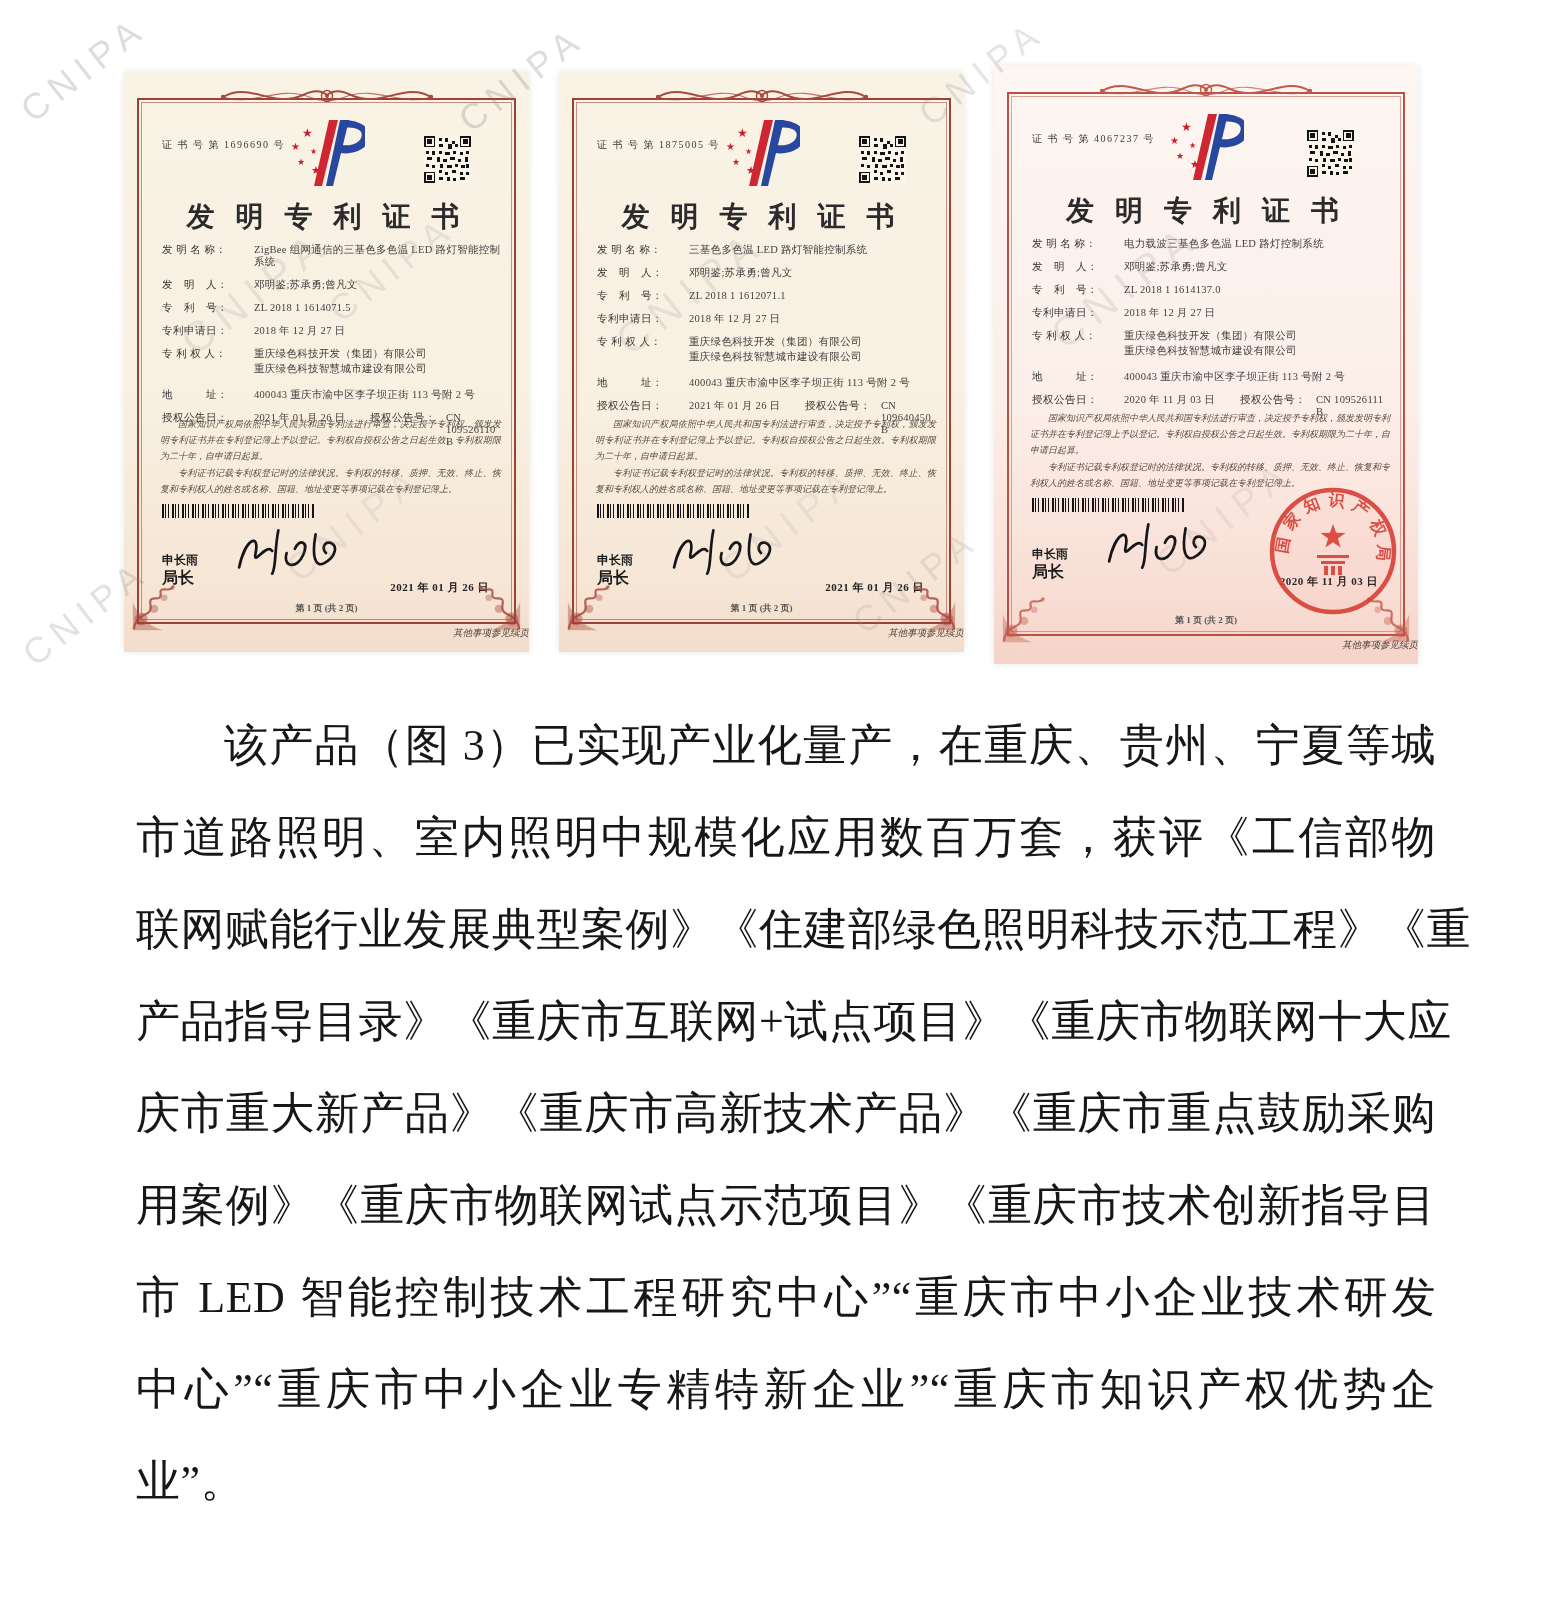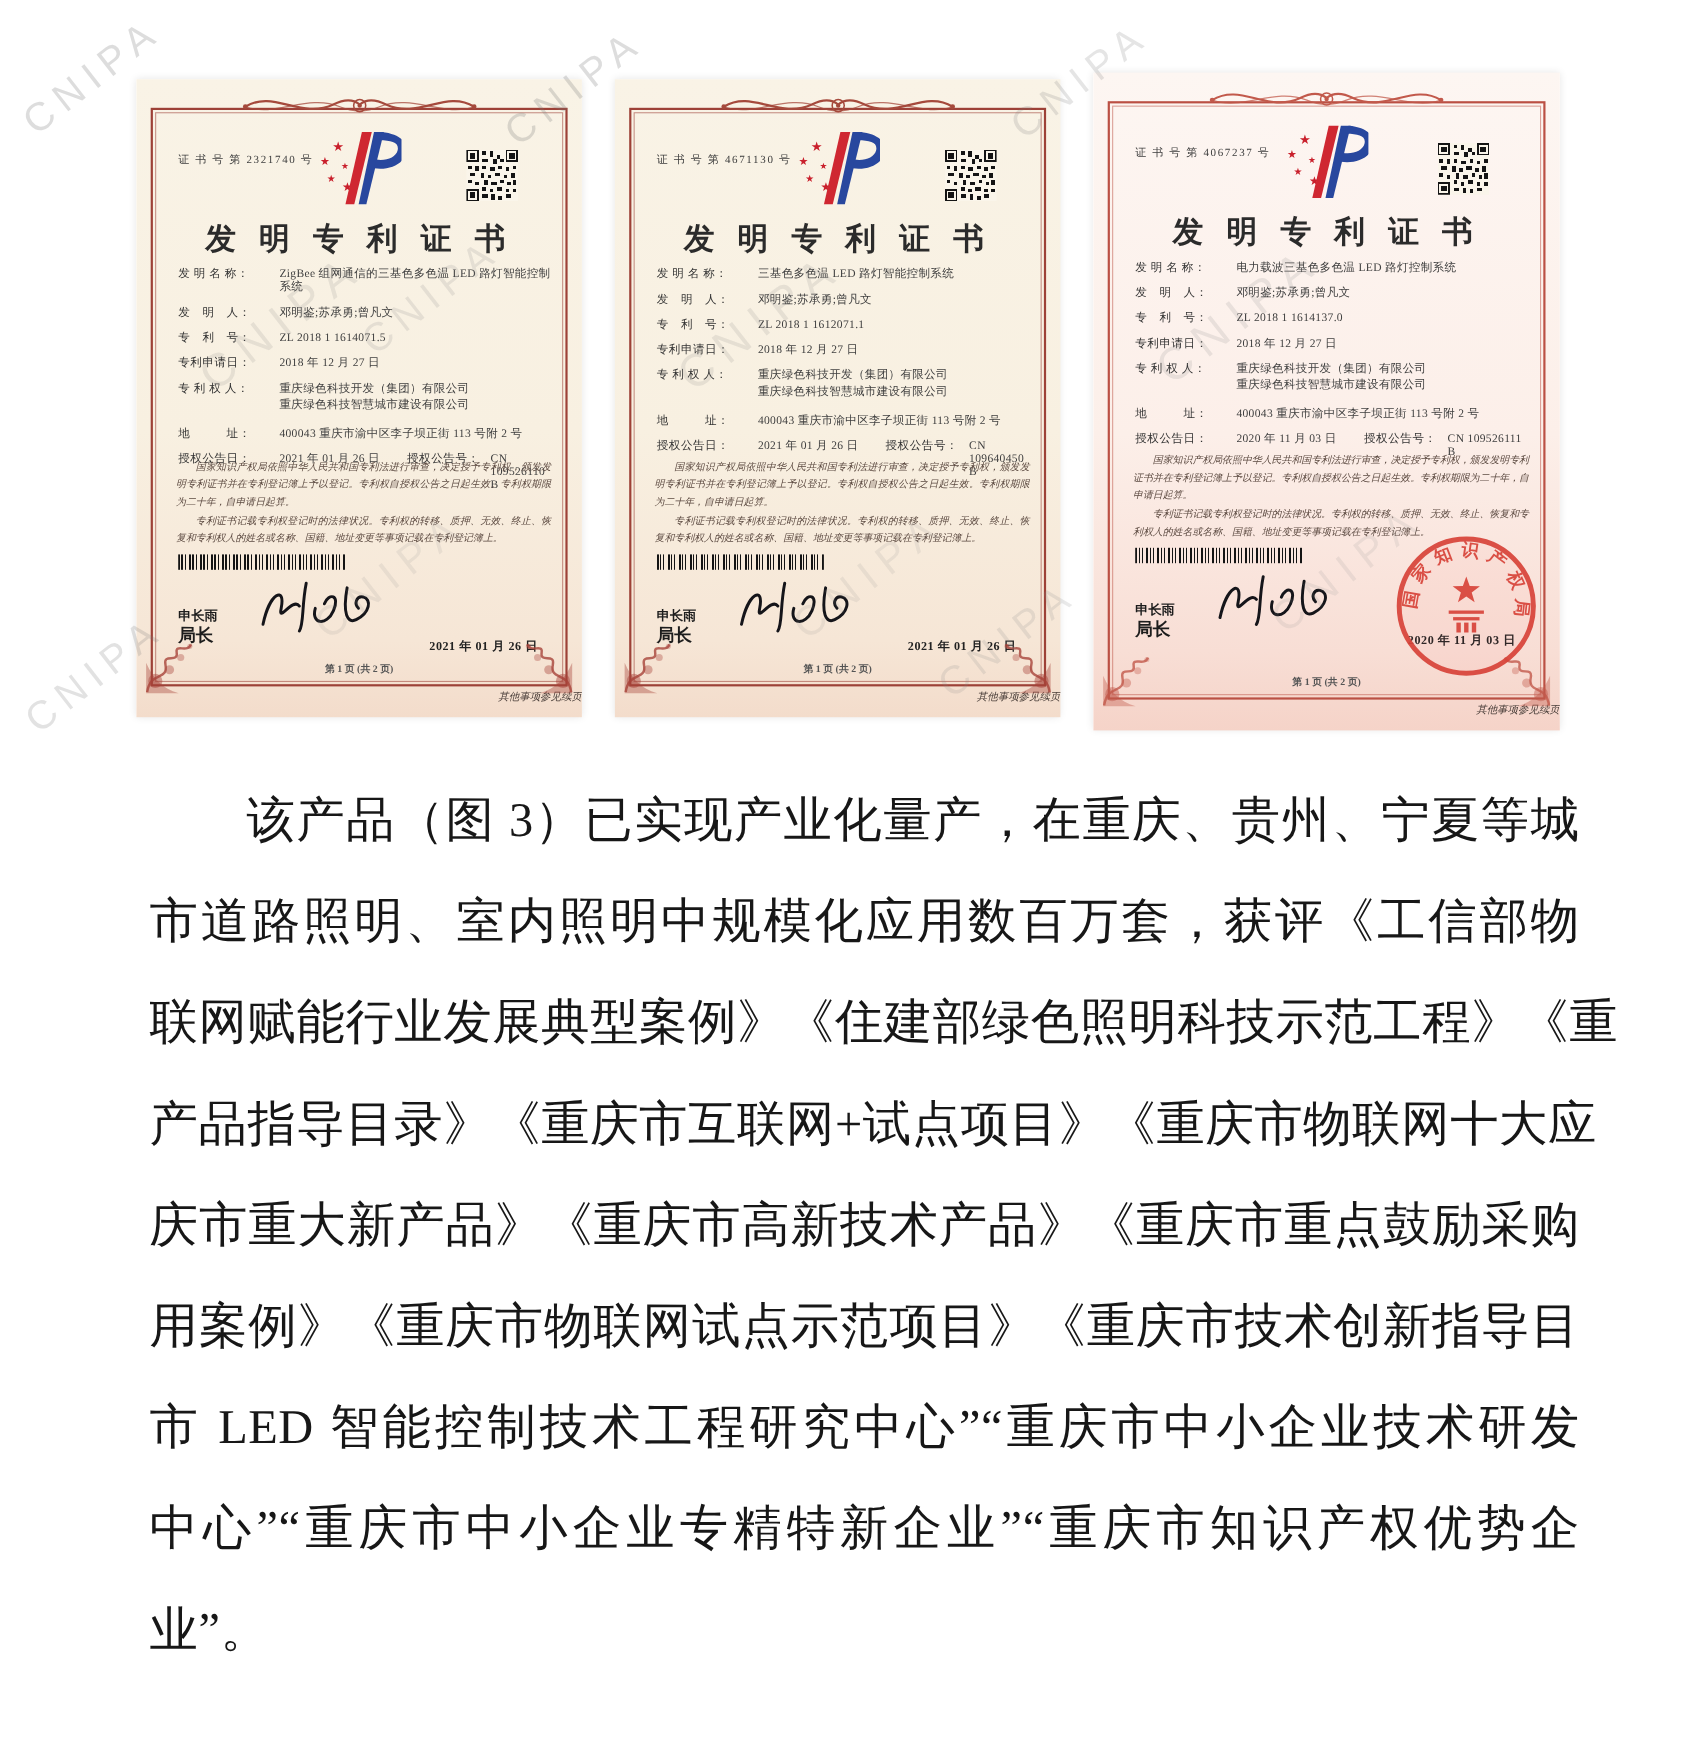--- a/index.html
+++ b/index.html
@@ -147,21 +147,21 @@
       <path d="M2 78 L34 78 C18 73 9 64 2 48 Z" fill="currentColor" opacity=".4"></path>
       <circle cx="11" cy="66" r="7" fill="currentColor" opacity=".45"></circle>
       <circle cx="25" cy="55" r="4.5" fill="currentColor" opacity=".4"></circle>
       <circle cx="36" cy="43" r="3.5" fill="currentColor" opacity=".35"></circle>
       <circle cx="45" cy="32" r="2.5" fill="currentColor" opacity=".3"></circle>
     </svg>
 
     <span class="cert-wm cert-wm-1">CNIPA</span>
     <span class="cert-wm cert-wm-2">CNIPA</span>
 
-    <div class="cert-no">证 书 号 第 2321740 号</div>
+    <div class="cert-no">证 书 号 第 1696690 号</div>
 
     <svg class="logo" viewBox="0 0 76 66">
       <text x="2" y="30" font-size="10" fill="#c9202c">★</text>
       <text x="13" y="17" font-size="12" fill="#c9202c">★</text>
       <text x="8" y="45" font-size="9" fill="#c9202c">★</text>
       <text x="21" y="34" font-size="8" fill="#c9202c">★</text>
       <text x="22" y="54" font-size="11" fill="#c9202c">★</text>
       <polygon points="40,0 49,0 33,66 25,66" fill="#cf2731"></polygon>
       <polygon points="51,0 60,0 44,66 37,66" fill="#28479e"></polygon>
       <path d="M58 0 c18 2 24 10 22 19 c-2.5 11 -16 16 -29 14 l2 -8 c9 1.5 18 -2 19.5 -8.5 c1.5 -7 -5.5 -9 -16.5 -9 z" fill="#28479e"></path>
@@ -274,21 +274,21 @@
       <path d="M2 78 L34 78 C18 73 9 64 2 48 Z" fill="currentColor" opacity=".4"></path>
       <circle cx="11" cy="66" r="7" fill="currentColor" opacity=".45"></circle>
       <circle cx="25" cy="55" r="4.5" fill="currentColor" opacity=".4"></circle>
       <circle cx="36" cy="43" r="3.5" fill="currentColor" opacity=".35"></circle>
       <circle cx="45" cy="32" r="2.5" fill="currentColor" opacity=".3"></circle>
     </svg>
 
     <span class="cert-wm cert-wm-1">CNIPA</span>
     <span class="cert-wm cert-wm-2">CNIPA</span>
 
-    <div class="cert-no">证 书 号 第 4671130 号</div>
+    <div class="cert-no">证 书 号 第 1875005 号</div>
 
     <svg class="logo" viewBox="0 0 76 66">
       <text x="2" y="30" font-size="10" fill="#c9202c">★</text>
       <text x="13" y="17" font-size="12" fill="#c9202c">★</text>
       <text x="8" y="45" font-size="9" fill="#c9202c">★</text>
       <text x="21" y="34" font-size="8" fill="#c9202c">★</text>
       <text x="22" y="54" font-size="11" fill="#c9202c">★</text>
       <polygon points="40,0 49,0 33,66 25,66" fill="#cf2731"></polygon>
       <polygon points="51,0 60,0 44,66 37,66" fill="#28479e"></polygon>
       <path d="M58 0 c18 2 24 10 22 19 c-2.5 11 -16 16 -29 14 l2 -8 c9 1.5 18 -2 19.5 -8.5 c1.5 -7 -5.5 -9 -16.5 -9 z" fill="#28479e"></path>

